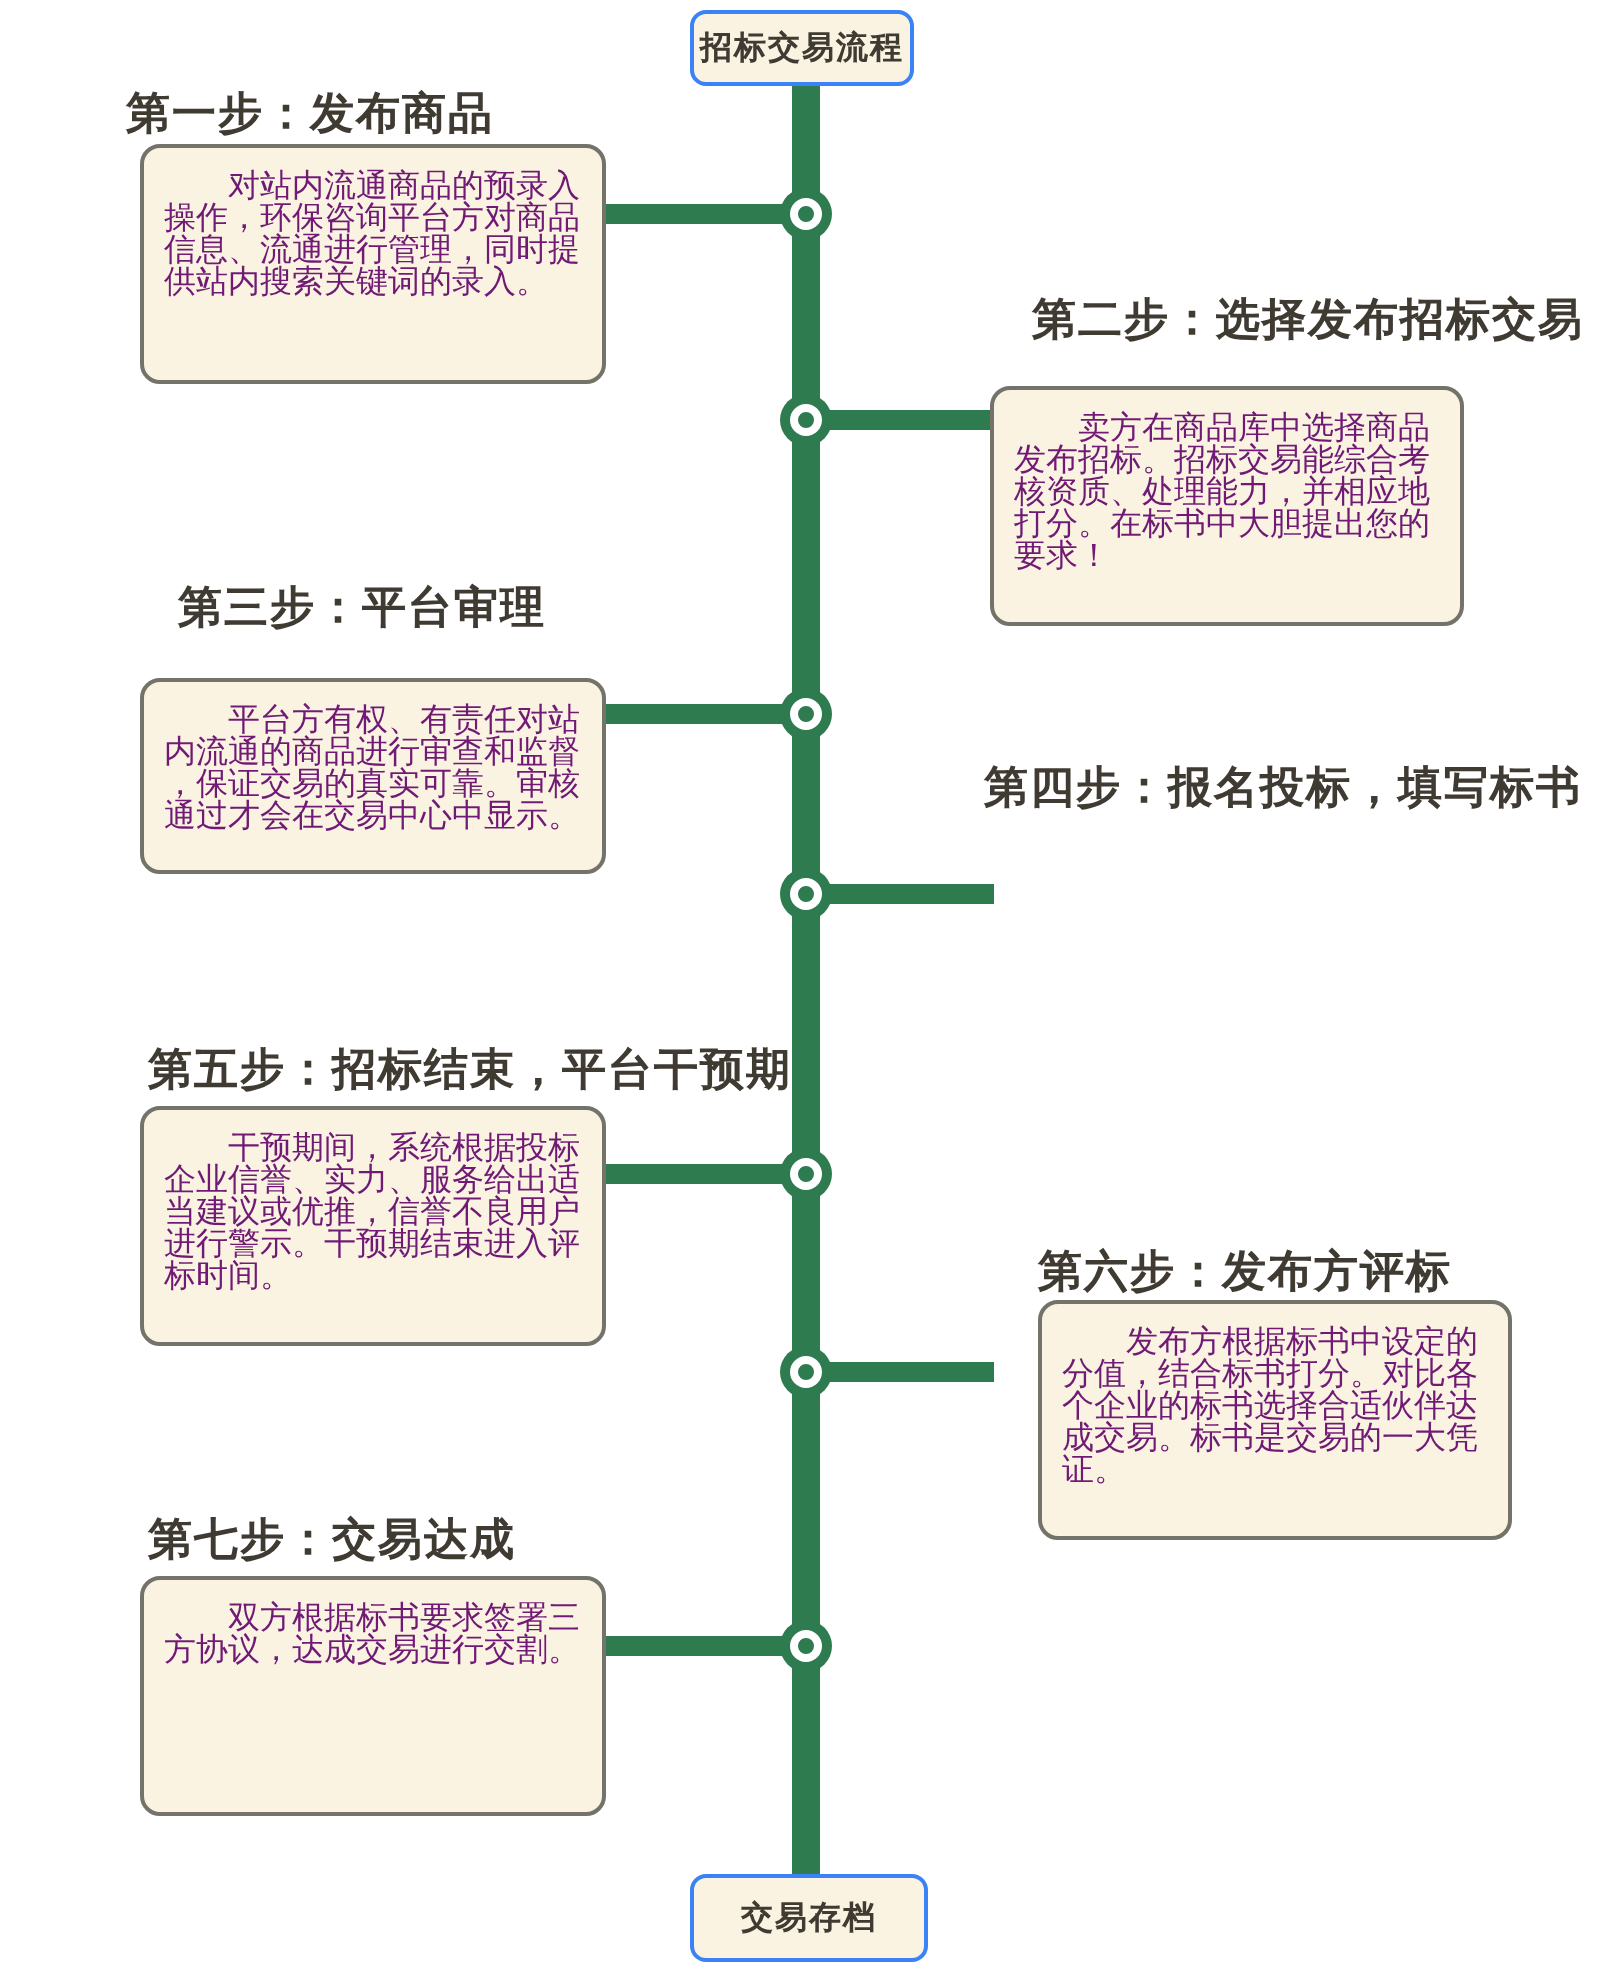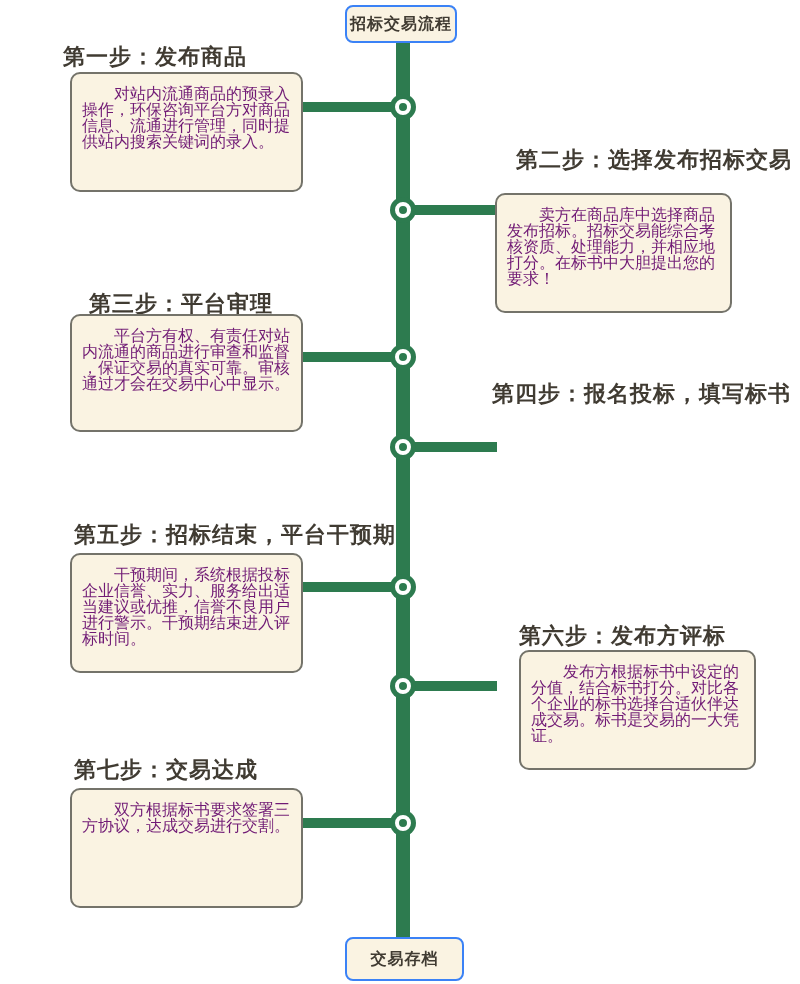--- a/index.html
+++ b/index.html
@@ -90,21 +90,21 @@
     border: 2px solid #74736a;
     border-radius: 10px;
     box-sizing: border-box;
     padding: 12px 10px;
     height: 120px;
   }
   .card.left  { left: 70px;  width: 233px; }
   .card.right { left: 495px; width: 237px; }
   .c1 { top: 72px; }
   .c2 { top: 173px; margin-top: 20px; }
-  .c3 { top: 314px; height: 118px; }
+  .c3 { top: 339px; height: 98px; }
   .c4 { top: 408px; }
   .c5 { top: 553px; }
   .c6 { top: 650px; margin-left: 24px; }
   .c7 { top: 788px; }
   .card p {
     margin: 0;
     font-size: 16px;
     line-height: 16px;
     color: #701a75;
     text-indent: 2em;

